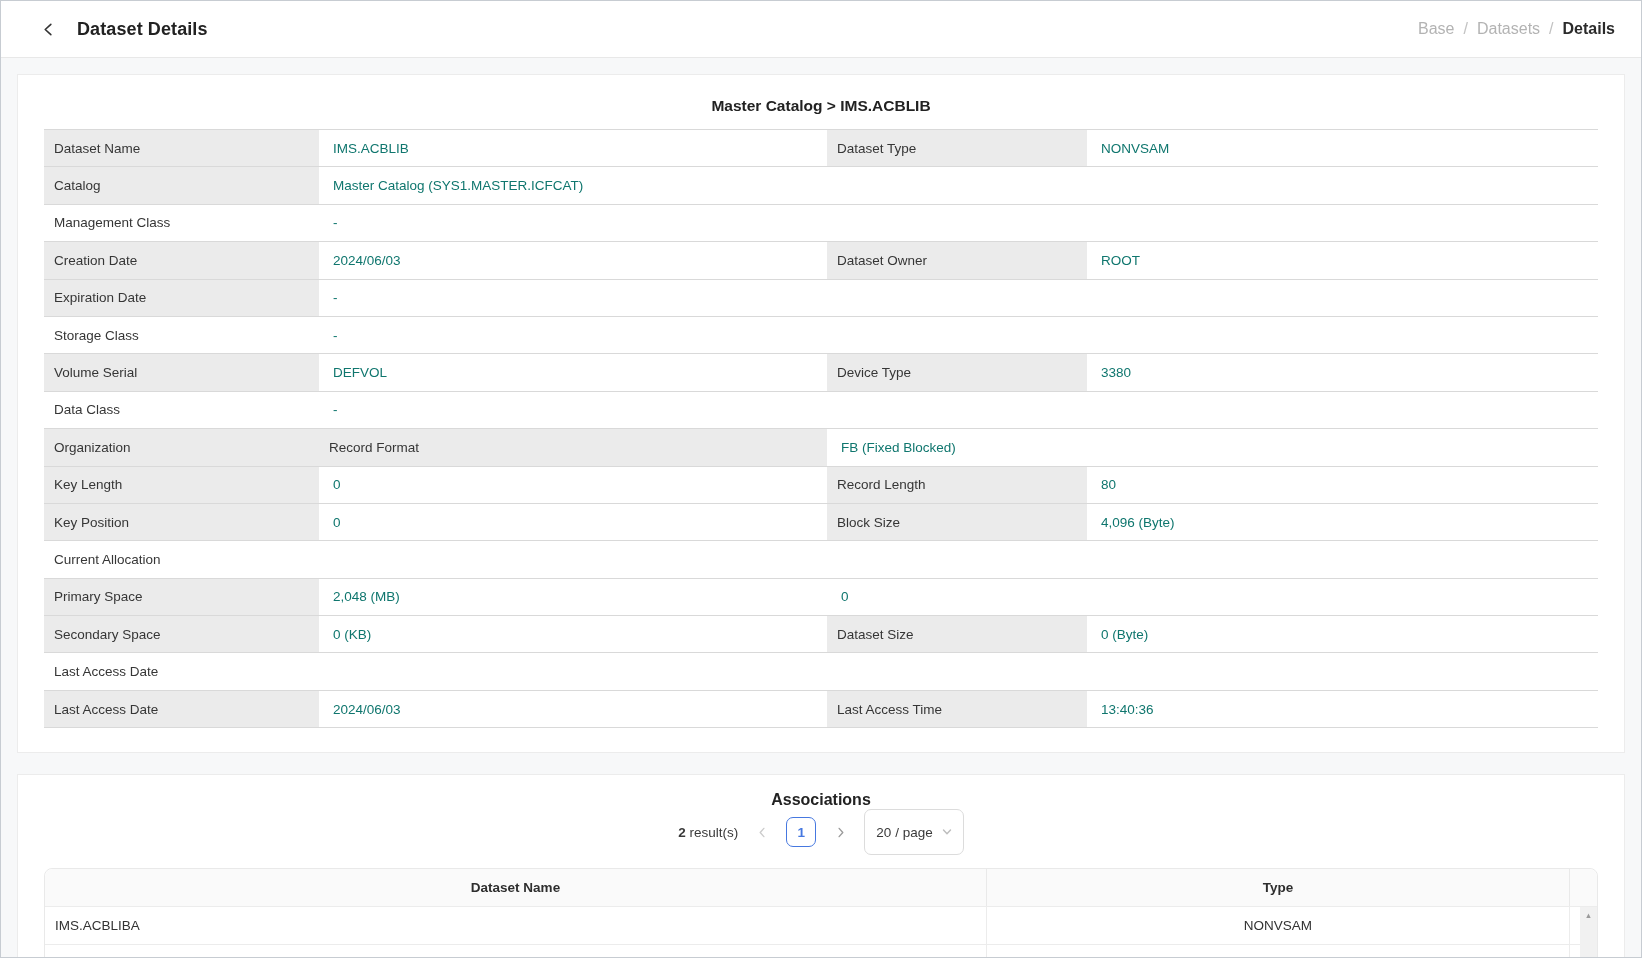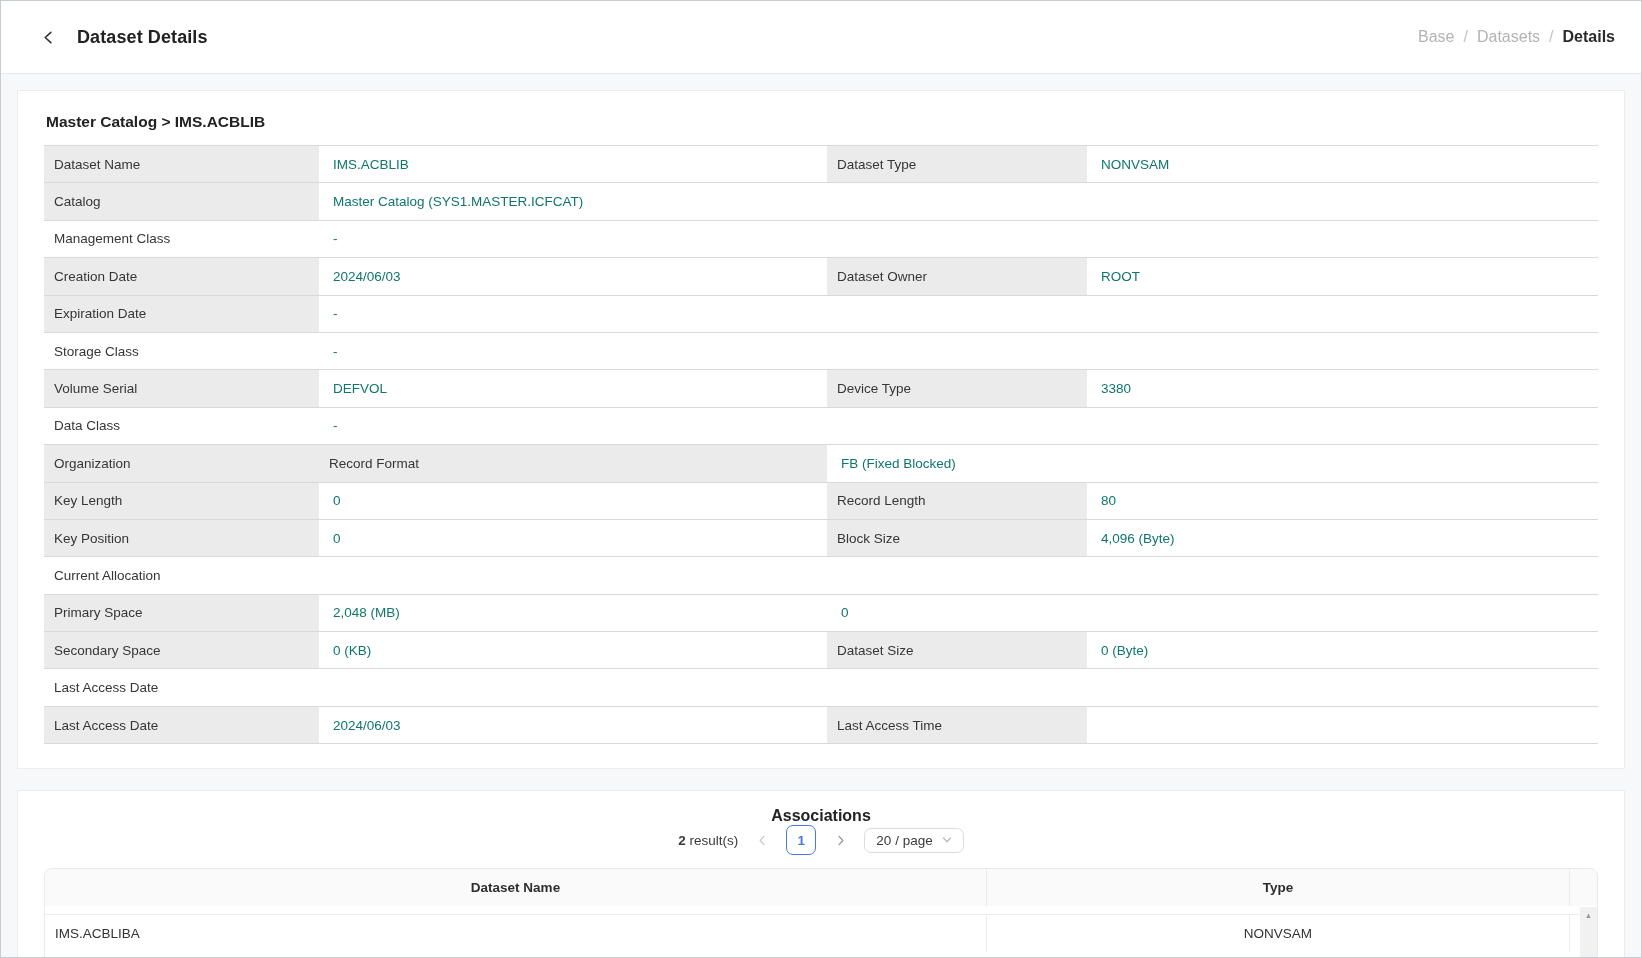--- a/index.html
+++ b/index.html
@@ -8,32 +8,32 @@
     font-family: "Liberation Sans", sans-serif;
     font-size: 13.5px;
     color: #333;
     background: #f7f8f9;
     overflow: hidden;
   }
   .frame { width:1642px; height:958px; border:1px solid #c7ccd2; overflow:hidden; background:#f7f8f9; }
 
   
   .topbar {
-    height:73px; background:#fff; border-bottom:1px solid #e8e8e8;
+    height:57px; background:#fff; border-bottom:1px solid #e8e8e8;
     display:flex; align-items:center; padding:0 26px 0 34px;
   }
   .back-btn { width:26px; height:26px; display:flex; align-items:center; justify-content:center; cursor:pointer; margin-right:16px; }
   .page-title { font-size:18px; font-weight:700; color:#222; letter-spacing:0.1px; }
   .breadcrumb { margin-left:auto; display:flex; align-items:center; gap:9px; font-size:16px; color:#b3b3b3; }
   .breadcrumb .crumb { cursor:pointer; }
   .breadcrumb .sep { color:#c2c2c2; }
   .breadcrumb .crumb.active { color:#2b2b2b; font-weight:700; cursor:default; }
 
   
-  .card { background:#fff; border:1px solid #ececec; margin:0 16px; }
+  .card { background:#fff; border:1px solid #ececec; margin:0 16px;text-align:center; }
   .card.details { margin-top:16px; padding:18px 26px 24px; }
   .details-title { font-size:15.5px; font-weight:700; color:#222; padding:4px 2px 14px; }
 
   
   .d-table { border-top:1px solid #d9d9d9; width:100%; }
   .d-row { display:grid; grid-template-columns:275px 508px 260px 1fr; border-bottom:1px solid #d9d9d9; height:37.4px; }
   .d-row.wide { grid-template-columns:275px 1fr; }
   .d-row.section { grid-template-columns:1fr; }
   .d-label { background:#ebebeb; display:flex; align-items:center; padding:0 10px; color:#363636; }
   .d-row.white .d-label, .d-row.section .d-label { background:transparent; }
@@ -44,31 +44,31 @@
   .assoc-head { display:flex; align-items:center; justify-content:space-between; margin-bottom:13px;flex-direction:column; }
   .assoc-title { font-size:16px; font-weight:700; color:#222; }
   .pager { display:flex; align-items:center; gap:13px; font-size:13.5px; color:#3a3a3a; }
   .result-count b { font-weight:700; }
   .pg-arrow { width:22px; height:22px; display:flex; align-items:center; justify-content:center; cursor:default; }
   .pg-current {
     width:30px; height:30px; border:1.5px solid #4678e0; border-radius:7px; color:#4678e0;
     display:flex; align-items:center; justify-content:center; font-weight:600; background:#fff; cursor:pointer;
   }
   .pg-size {
-    height:25px; border:1px solid #dcdcdc; border-radius:7px; background:#fff; color:#3a3a3a;
+    height:46px; border:1px solid #dcdcdc; border-radius:7px; background:#fff; color:#3a3a3a;
     display:flex; align-items:center; gap:9px; padding:0 11px; cursor:pointer;
   }
 
   .a-table { border:1px solid #e9e9e9; border-radius:8px 8px 0 0; position:relative; background:#fff; }
   .a-row { display:grid; grid-template-columns:941px 583px 1fr; }
   .a-row.head { background:#fafafa; border-radius:8px 8px 0 0; }
   .a-cell { height:37px; display:flex; align-items:center; justify-content:center; }
   .a-cell + .a-cell { border-left:1px solid #ececec; }
   .a-row.head .a-cell { font-weight:700; color:#2e2e2e; border-left-color:#e9e9e9; }
-  .a-row.body { border-top:1px solid #ececec;margin-top:8px; }
+  .a-row.body { border-top:1px solid #ececec; }
   .a-cell.name { justify-content:flex-start; padding-left:10px; }
   .a-row.body { cursor:pointer; }
 
   .a-scrollbar {
     position:absolute; top:38px; right:0; bottom:0; width:17px; background:#f1f1f1;
     display:flex; flex-direction:column; align-items:center; justify-content:space-between;
     padding:5px 0; cursor:pointer;
   }
   .scroll-tri { font-size:7.5px; color:#9a9a9a; line-height:1; }
 
@@ -169,20 +169,21 @@
     <div class="d-label">Dataset Size</div>
     <div class="d-value">0 (Byte)</div>
   </div>
         <div class="d-row section">
     <div class="d-label">Last Access Date</div>
   </div>
         <div class="d-row pair">
     <div class="d-label">Last Access Date</div>
     <div class="d-value">2024/06/03</div>
     <div class="d-label">Last Access Time</div>
+    <div class="d-value">13:40:36</div>
   </div>
       </div>
   </div>
 
   <div class="card assoc">
     <div class="assoc-head">
       <div class="assoc-title">Associations</div>
       <div class="pager">
         <span class="result-count"><b>2</b><span> result(s)</span></span>
         <span class="pg-arrow">

